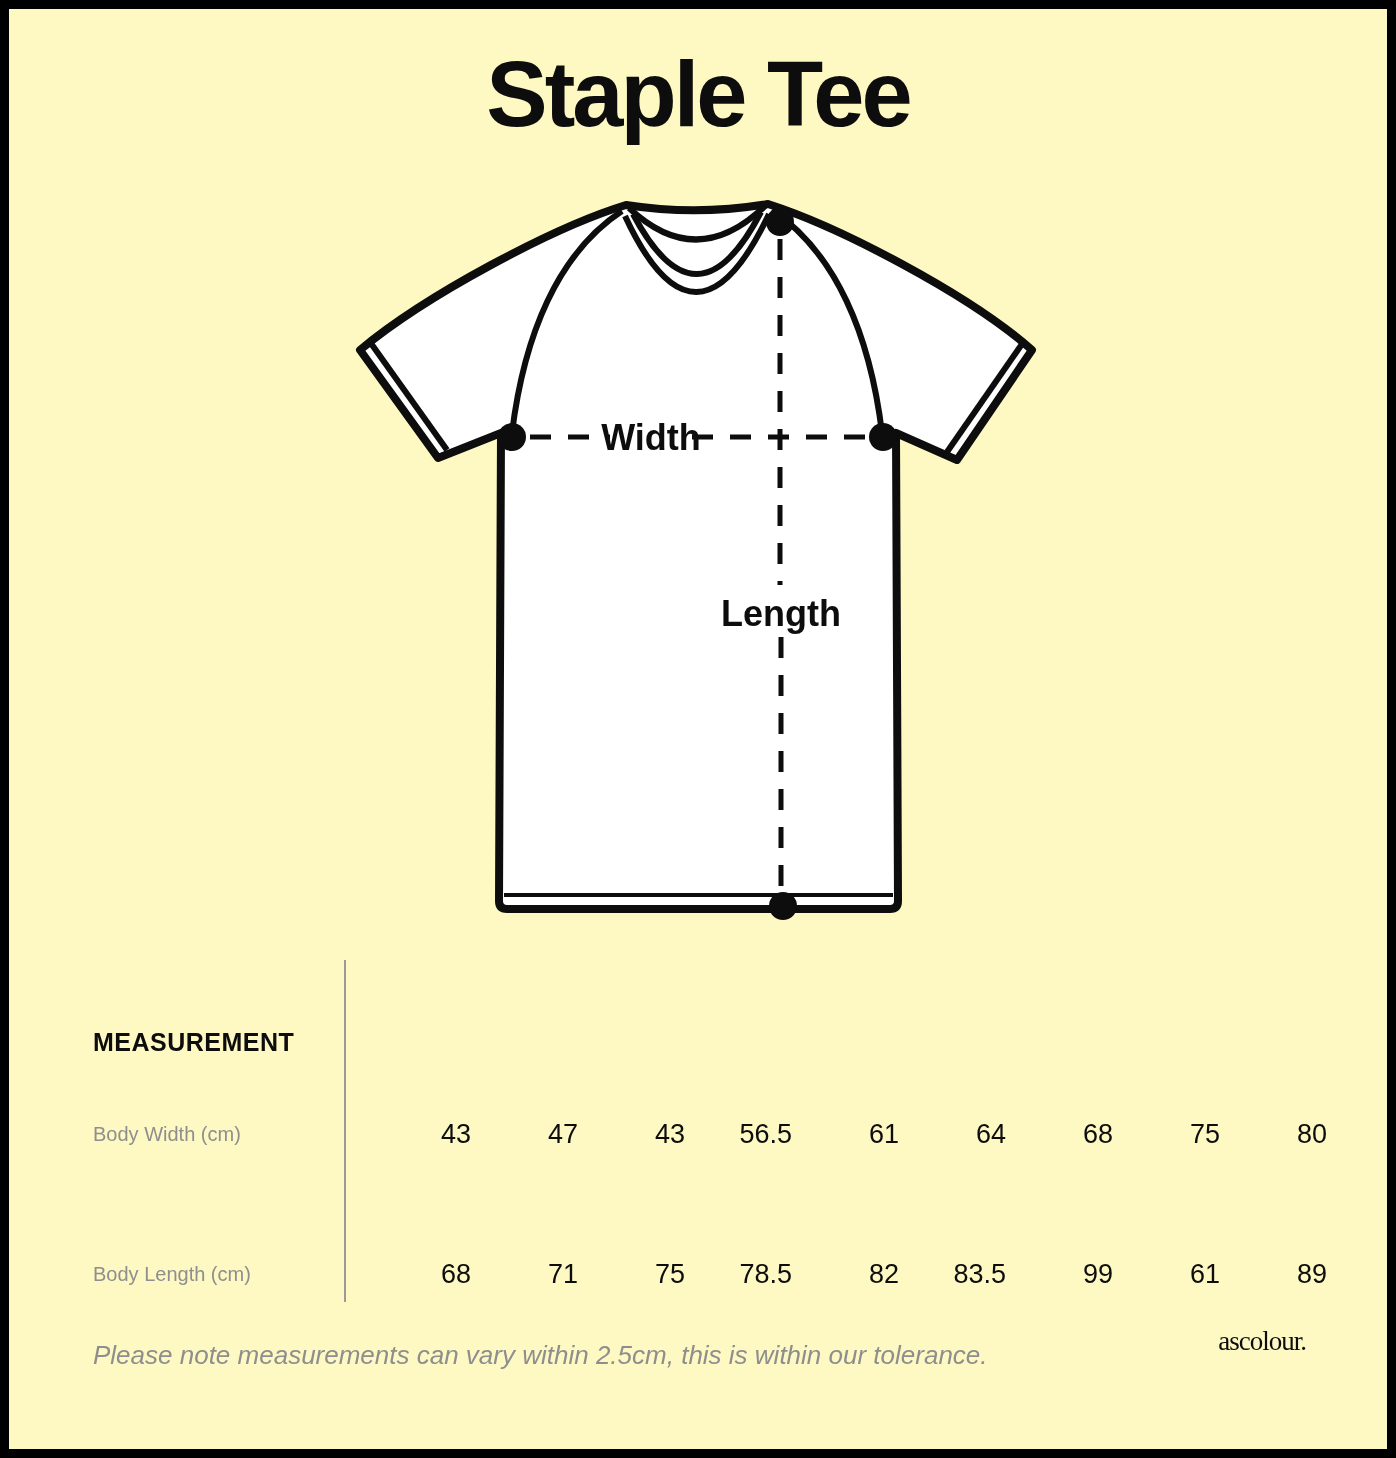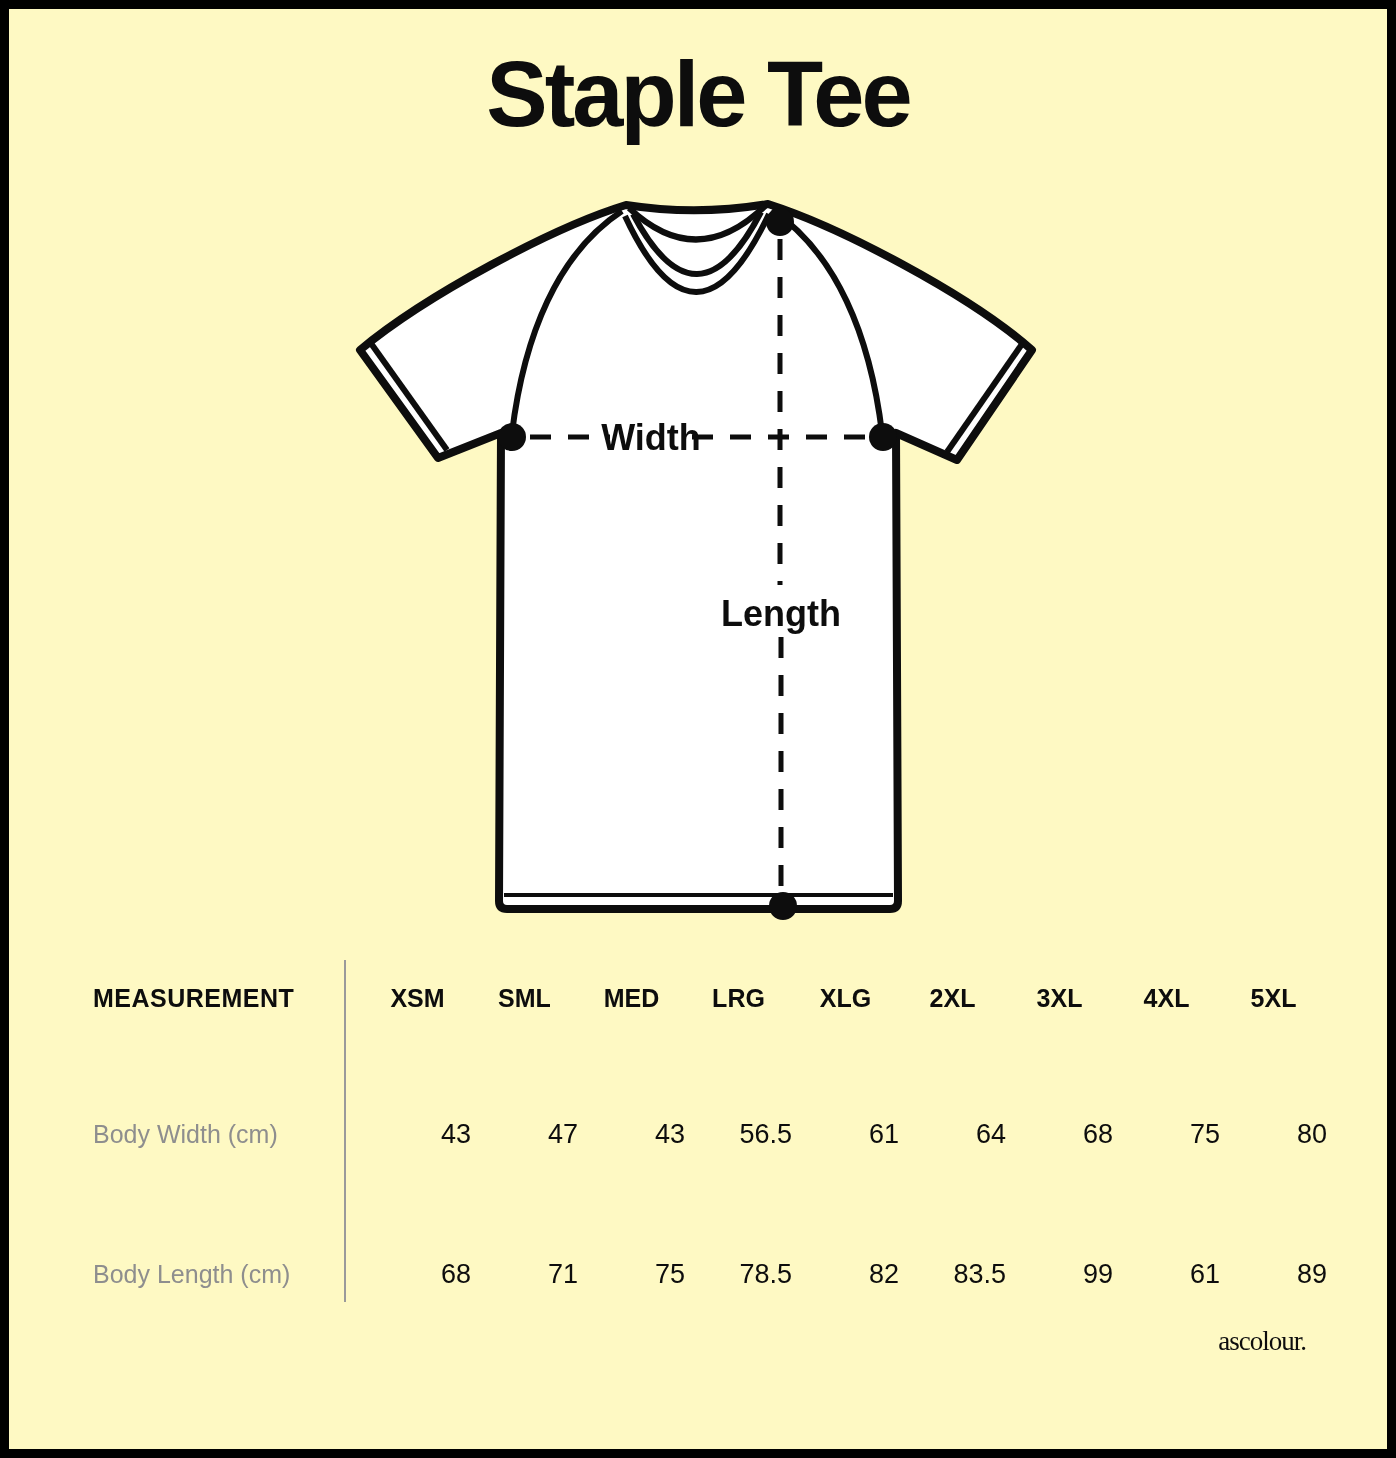--- a/index.html
+++ b/index.html
@@ -25,21 +25,21 @@
   }
   .tee-svg { position:absolute; left:340px; top:185px; }
 
   .divider {
     position:absolute; left:344px; top:960px;
     width:2px; height:342px; background:#9a9a9a;
   }
   .table-row { position:absolute; left:0; width:100%; height:32px; }
   .row-label {
     position:absolute; left:93px; top:0;
-    line-height:32px; font-size:25px; color:#8e8e8e;
+    line-height:32px; font-size:20px; color:#8e8e8e;
     white-space:nowrap;
   }
   .measurement-header {
     color:#0d0d0d; font-weight:bold; font-size:25px; letter-spacing:0.5px;
   }
   .size-cells {
     position:absolute; left:364px; top:0; width:963px;
     display:grid; grid-template-columns:repeat(9,1fr);
   }
   .size-cell { text-align:center; line-height:32px; white-space:nowrap; }
@@ -105,33 +105,22 @@
     <circle cx="172" cy="252" r="14" fill="#0d0d0d"></circle>
     <circle cx="543" cy="252" r="14" fill="#0d0d0d"></circle>
     <circle cx="443" cy="721" r="14" fill="#0d0d0d"></circle>
 
     <text x="311" y="252" text-anchor="middle" dominant-baseline="central" font-family="Liberation Sans, sans-serif" font-size="36" font-weight="bold" fill="#0d0d0d">Width</text>
     <text x="441" y="428" text-anchor="middle" dominant-baseline="central" font-family="Liberation Sans, sans-serif" font-size="36" font-weight="bold" fill="#0d0d0d">Length</text>
   </svg>
 
   <div class="divider"></div>
 
-  <div class="table-row" style="top:982px;">
+  <div class="table-row" style="top:1026px;">
     <div class="row-label measurement-header">MEASUREMENT</div>
-    <div class="size-cells">
-        <div class="size-cell header-cell">XSM</div>
-        <div class="size-cell header-cell">SML</div>
-        <div class="size-cell header-cell">MED</div>
-        <div class="size-cell header-cell">LRG</div>
-        <div class="size-cell header-cell">XLG</div>
-        <div class="size-cell header-cell">2XL</div>
-        <div class="size-cell header-cell">3XL</div>
-        <div class="size-cell header-cell">4XL</div>
-        <div class="size-cell header-cell">5XL</div>
-      </div>
   </div>
 
   <div>
       <div class="table-row" style="top: 1118px;">
         <div class="row-label">Body Width (cm)</div>
         <div class="size-cells">
           <div class="size-cell value-cell">43</div>
           <div class="size-cell value-cell">47</div>
           <div class="size-cell value-cell">43</div>
           <div class="size-cell value-cell">56.5</div>
@@ -151,15 +140,16 @@
           <div class="size-cell value-cell">78.5</div>
           <div class="size-cell value-cell">82</div>
           <div class="size-cell value-cell">83.5</div>
           <div class="size-cell value-cell">99</div>
           <div class="size-cell value-cell">61</div>
           <div class="size-cell value-cell">89</div>
         </div>
       </div>
     </div>
 
+  <div class="footer-note">Please note measurements can vary within 2.5cm, this is within our tolerance.</div>
   <div class="brand-logo">ascolour.</div>
 
 </div>
 
 </body></html>

